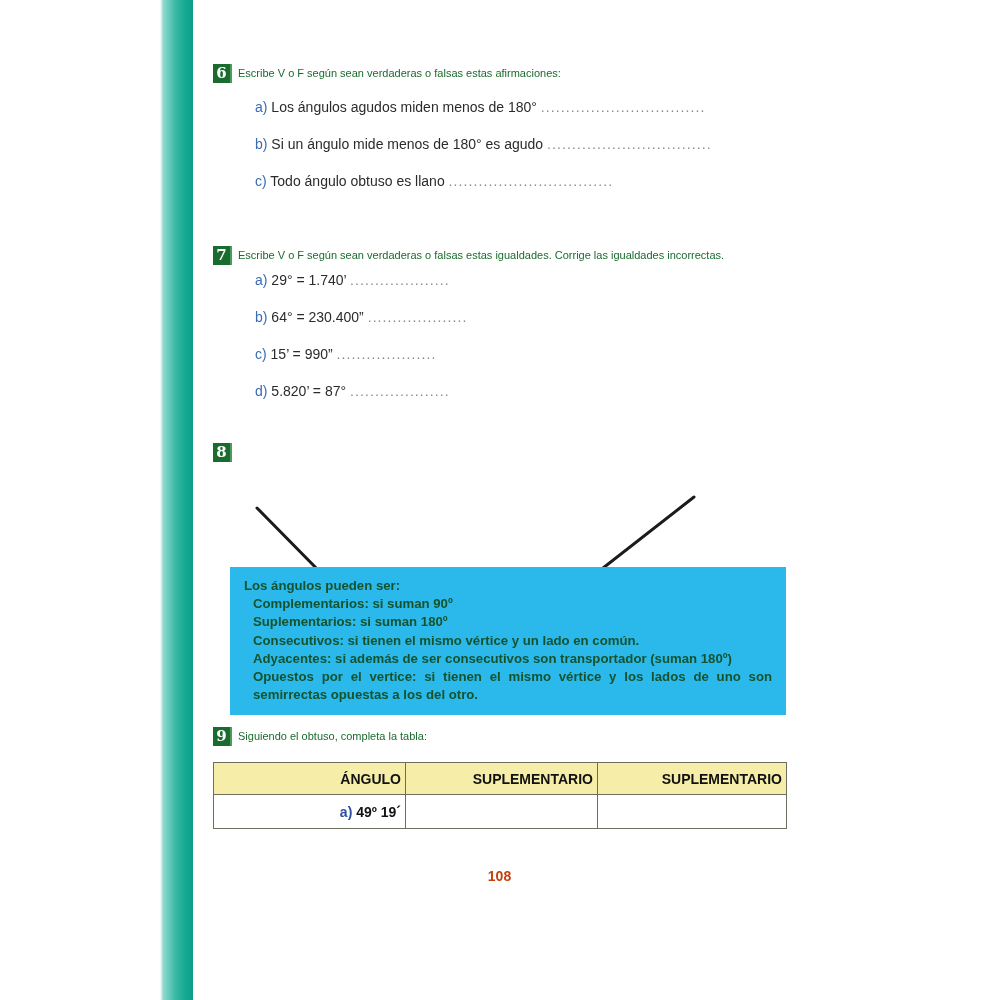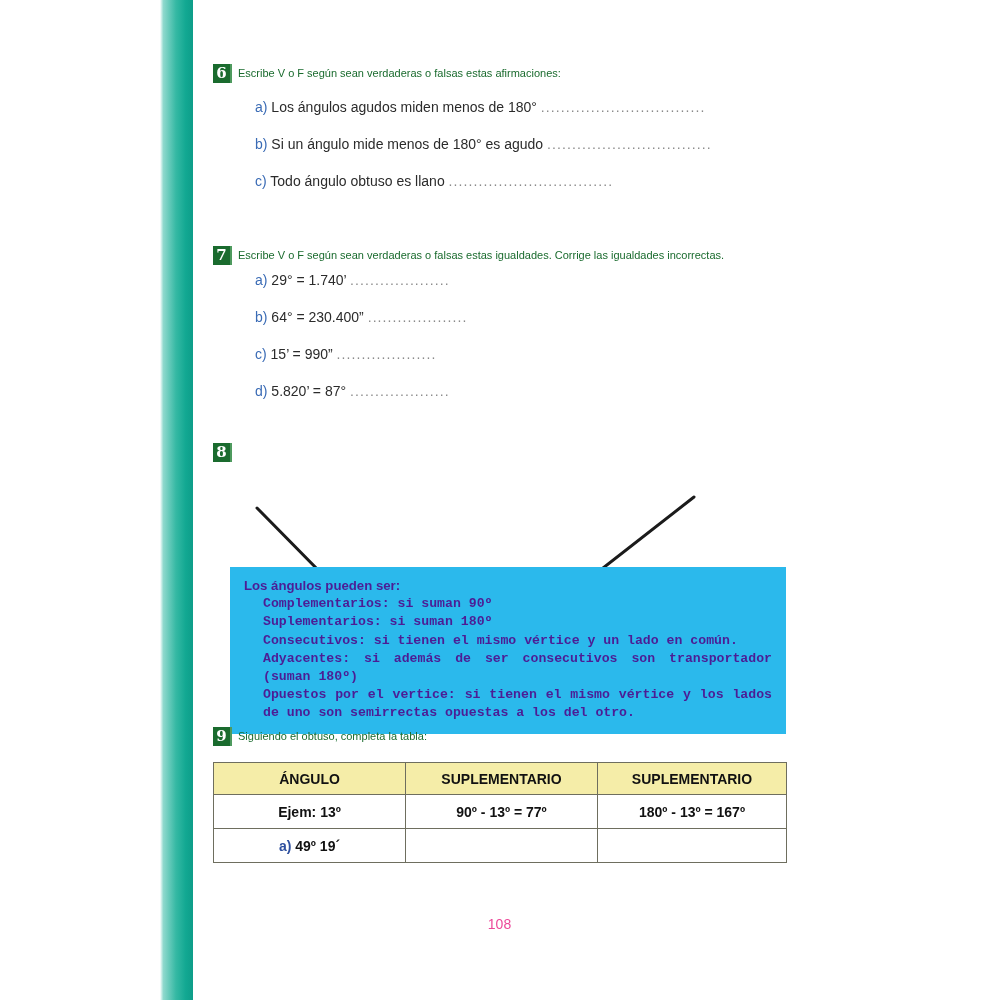--- a/index.html
+++ b/index.html
@@ -109,73 +109,72 @@
 
   
   #info-box {
     position: absolute;
     left: 17px;
     top: 0;
     width: 556px;
     background: #2bb9ec;
     padding: 10px 14px 11px 14px;
     box-sizing: border-box;
-    color: #4c1d95;
+    color: #14532d;
     font-weight: bold;
     font-size: 13.2px;
     line-height: 18.2px;
   }
   #info-box .lead { margin: 0 0 0 0; }
   #info-box .sub {
-    margin-left: 19px;
-    font-family: Liberation Mono, monospace;
+    margin-left: 9px;
   }
   #info-box .sub.just {
     text-align: justify;
     text-justify: inter-word;
   }
 
   
   #angle-table {
     position: absolute;
     left: 0;
     width: 573px;
     border-collapse: collapse;
     table-layout: fixed;
   }
   #angle-table th,
   #angle-table td {
     border: 1px solid #6e6e5e;
     height: 33px;
-    text-align: center;
+    text-align: right;
     vertical-align: middle;
     font-size: 14px;
     font-weight: bold;
     color: #111111;
-    padding: 0 16px;
+    padding: 0 4px;
   }
   #angle-table th {
     background: #f5eda8;
     height: 31px;
   }
   #angle-table td.empty { background: #ffffff; }
   #angle-table .lbl { color: #2d4f9e; }
   #angle-table col.c1 { width: 192px; }
   #angle-table col.c2 { width: 192px; }
   #angle-table col.c3 { width: 189px; }
 
   
   #page-number {
     position: absolute;
     left: 0;
-    top: 916px;
+    top: 868px;
     width: 573px;
     text-align: center;
-    color: #ec4899;
-    font-weight: normal;
+    color: #c2410c;
+    font-weight: bold;
     font-size: 14px;
   }
 </style>
 </head>
 <body>
 
 <div id="side-band">
   
 </div>
 
@@ -278,25 +277,20 @@
       </colgroup>
     <thead>
       <tr>
         <th>ÁNGULO</th>
         <th>SUPLEMENTARIO</th>
         <th>SUPLEMENTARIO</th>
       </tr>
     </thead>
     <tbody>
       <tr>
-        <td>Ejem: 13º</td>
-        <td>90º - 13º = 77º</td>
-        <td>180º - 13º = 167º</td>
-      </tr>
-      <tr>
         <td><span class="lbl">a)</span> <span>49º 19´</span></td>
         <td class="empty"></td>
         <td class="empty"></td>
       </tr>
     </tbody>
   </table>
 
   <div id="page-number">108</div>
 
 </div>

